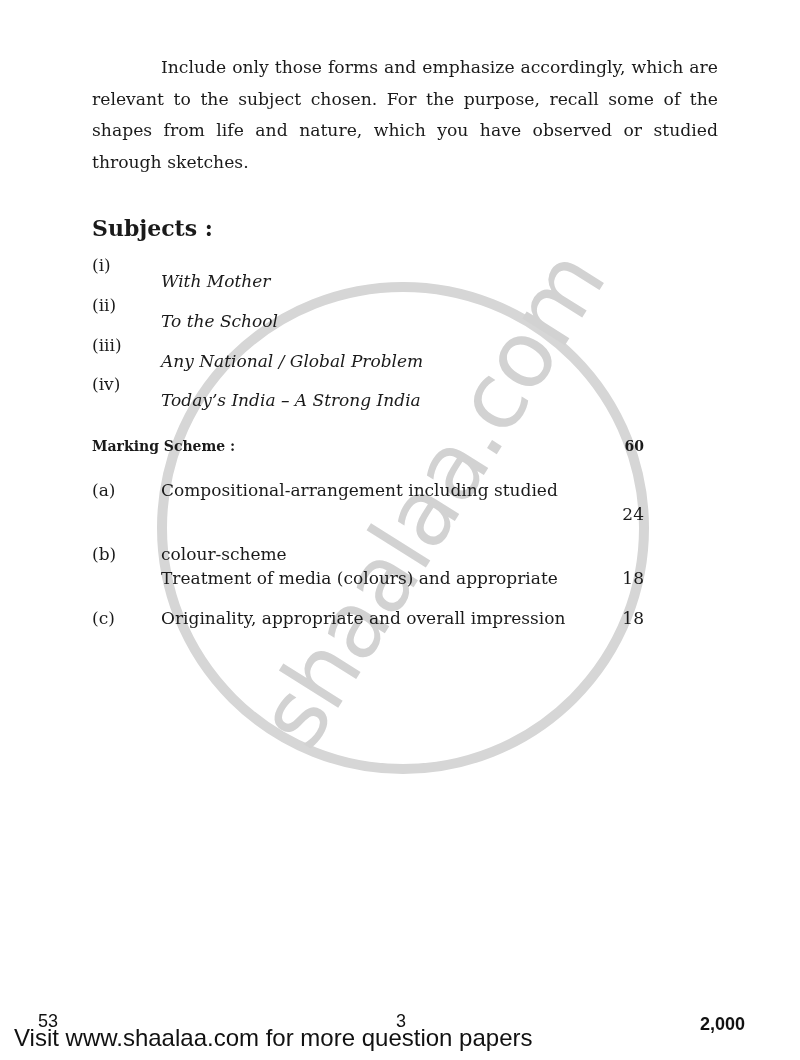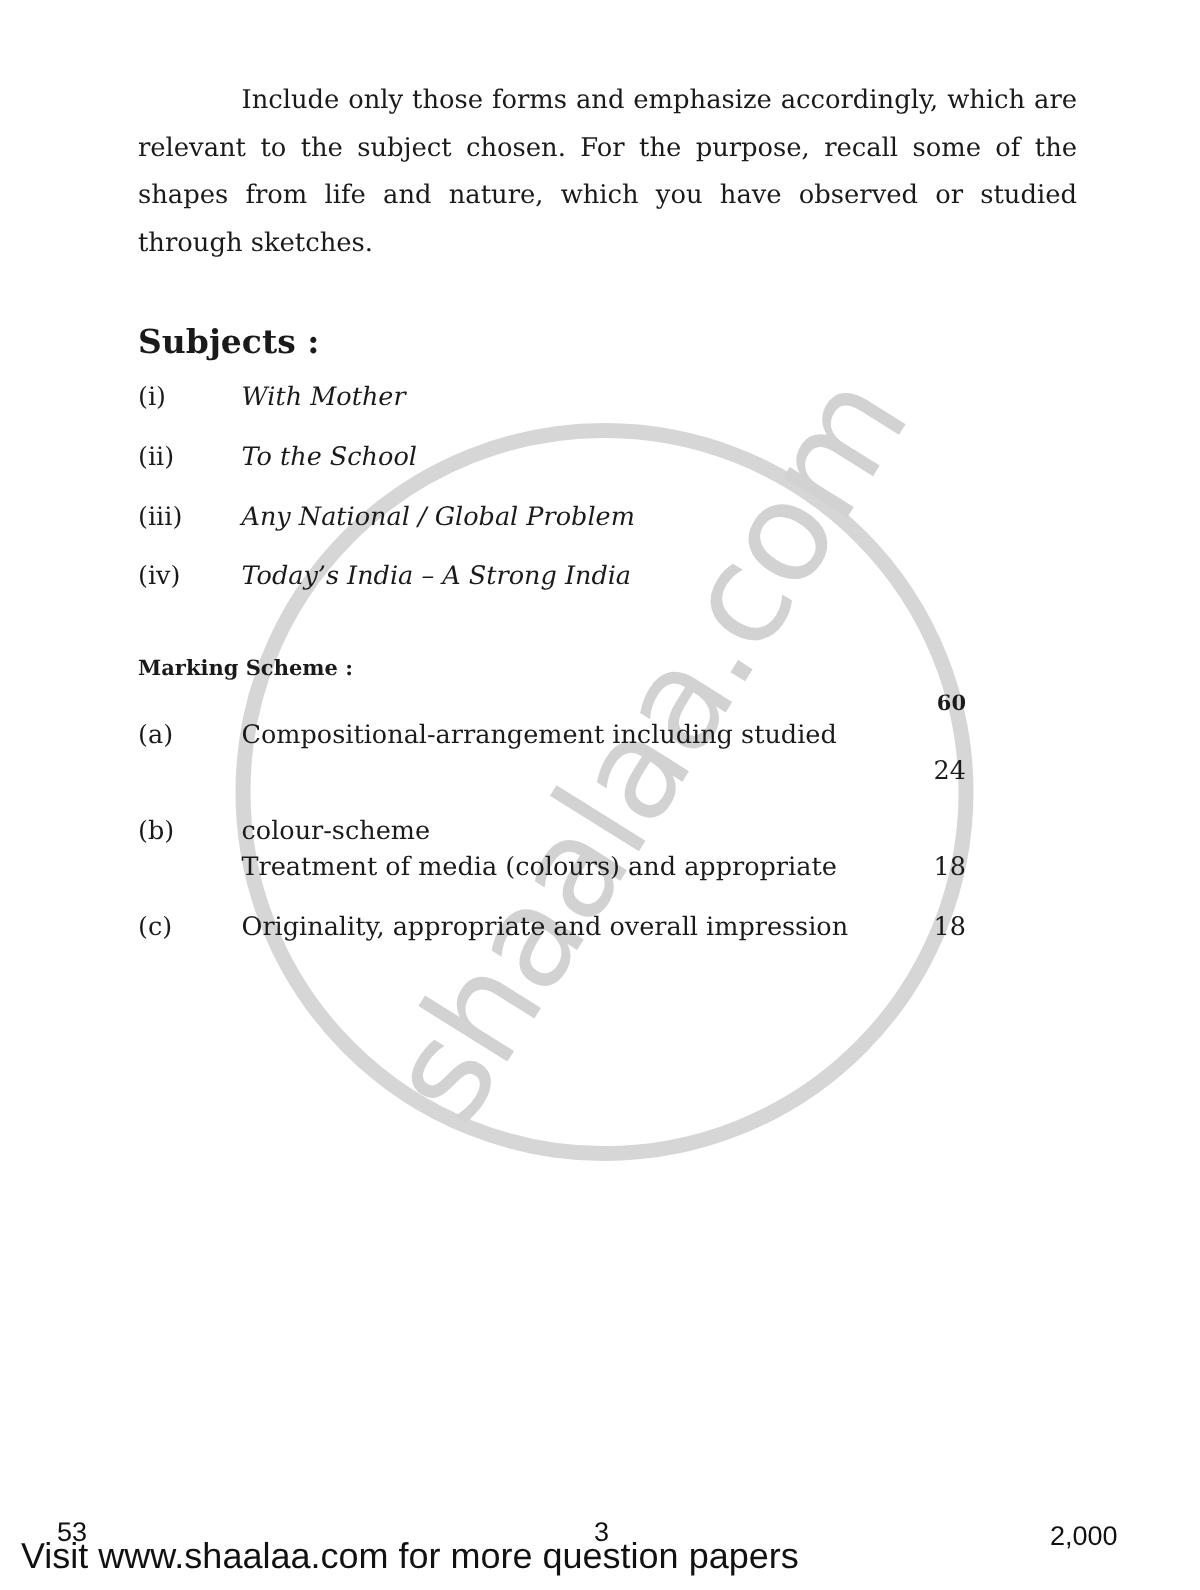--- a/index.html
+++ b/index.html
@@ -5,23 +5,23 @@
   html, body { margin:0; padding:0; background:#ffffff; }
   body { width:800px; height:1060px; position:relative; overflow:hidden; color:#1a1a1a; font-family:"DejaVu Serif", serif; }
   .watermark-circle { position:absolute; left:157px; top:282px; width:492px; height:492px; border:10px solid #d6d6d6; border-radius:50%; box-sizing:border-box; z-index:0; }
   .watermark-text { position:absolute; left:170px; top:480px; width:480px; font-family:"DejaVu Sans", sans-serif; font-size:92px; color:#d2d2d2; transform:rotate(-58deg); transform-origin:center; z-index:0; white-space:nowrap; letter-spacing:-2px; }
   .content { position:absolute; left:92px; top:0; width:626px; z-index:1; }
   .para { position:absolute; left:0; top:52px; width:626px; font-size:17.2px; line-height:31.5px; text-align:justify; text-indent:69px; margin:0; }
   .h { position:absolute; left:0; font-weight:bold; font-size:22px; }
   .row { position:absolute; left:0; font-size:17px; width:552px; }
   .row .lbl { position:absolute; left:0; }
   .row .txt { position:absolute; left:69px; }
-  .row .txt.it { font-style:italic; }
+  .row .txt.it { font-style:italic;margin-top:16px; }
   .ms-head { position:absolute; left:0; top:438px; width:552px; font-size:14px; font-weight:bold; }
-  .ms-head .mk { position:absolute; right:0; top:0;margin-top:23px; }
+  .ms-head .mk { position:absolute; right:0; top:0; }
   .ms-row { position:absolute; left:0; width:552px; font-size:17px; line-height:24px; }
   .ms-row .lbl { position:absolute; left:0; top:0; }
   .ms-row .txt { position:absolute; left:69px; top:0; width:420px; }
   .ms-row .mk { position:absolute; right:0;text-align:center; }
   .footer { position:absolute; font-family:"Liberation Sans", sans-serif; font-size:18px; color:#111; z-index:2; }
 </style>
 </head>
 <body>
 
 <div class="watermark-circle"></div>
@@ -75,14 +75,14 @@
     <span class="lbl">(c)</span>
     <div class="txt">
       <div>Originality, appropriate and overall impression</div>
     </div>
     <span class="mk" style="top:0;">18</span>
   </div>
 </div>
 
 <div class="footer" style="left:38px; top:1011px;">53</div>
 <div class="footer" style="left:396px; top:1011px;">3</div>
-<div class="footer" style="left:700px; top:1014px;">2,000</div>
+<div class="footer" style="left:700px; top:1014px;font-weight:bold;">2,000</div>
 <div class="footer" style="left:14px; top:1024px; font-size:24px;">Visit www.shaalaa.com for more question papers</div>
 
 </body></html>

